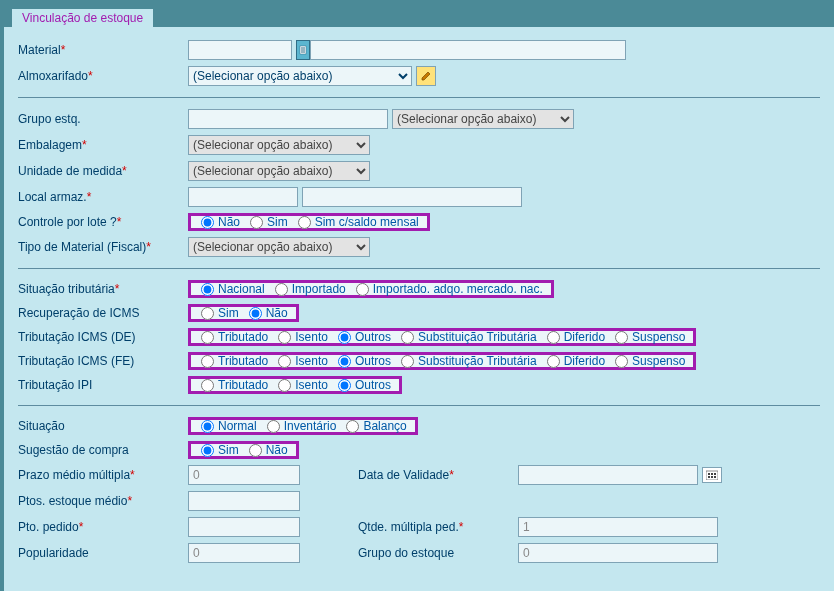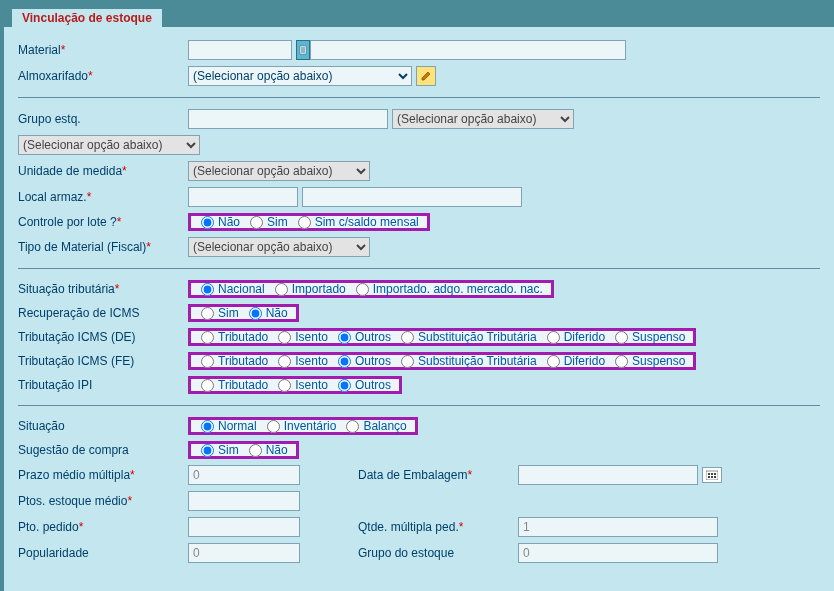--- a/index.html
+++ b/index.html
@@ -21,22 +21,22 @@
   .tab-header {
     display: flex;
     align-items: flex-end;
     height: 22px;
     padding-left: 8px;
     background: #4b8a97;
   }
   .tab {
     background: #c4e7ef;
     padding: 2px 10px 2px 10px;
-    font-weight: bold;
-    color: #b91c1c;
+    font-weight: normal;
+    color: #a21caf;
     font-size: 12px;
   }
   .content {
     padding: 10px 14px 8px 14px;
   }
   .row {
     display: flex;
     align-items: center;
     padding: 3px 0;
   }
@@ -166,20 +166,21 @@
 
     <div class="row">
       <div class="label"><span>Grupo estq.</span></div>
       <input type="text" class="field-text" style="width: 200px;" value="">
       <select class="field-select" style="width:182px;margin-left:4px;">
         <option>(Selecionar opção abaixo)</option>
       </select>
     </div>
 
     <div class="row">
+      <div class="label"><span>Embalagem</span><span class="req">*</span></div>
       <select class="field-select" style="width:182px;">
         <option>(Selecionar opção abaixo)</option>
       </select>
     </div>
 
     <div class="row">
       <div class="label"><span>Unidade de medida</span><span class="req">*</span></div>
       <select class="field-select" style="width:182px;">
         <option>(Selecionar opção abaixo)</option>
       </select>
@@ -361,21 +362,21 @@
           </label>
       </div>
     </div>
 
     <div class="row two-col">
       <div class="col">
         <div class="label"><span>Prazo médio múltipla</span><span class="req">*</span></div>
         <input type="text" class="field-text" style="width: 112px; color: rgb(136, 136, 136);" value="0">
       </div>
       <div class="col">
-        <div class="label2"><span>Data de Embalagem</span><span class="req">*</span></div>
+        <div class="label2"><span>Data de Validade</span><span class="req">*</span></div>
         <input type="text" class="field-text" style="width: 180px;" value="">
         <span class="small-icon">
           <svg width="12" height="10" viewBox="0 0 12 10">
               <rect x="0" y="1" width="12" height="9" fill="#fff" stroke="#444" stroke-width="0.6"></rect>
               <rect x="2" y="3" width="2" height="2" fill="#444"></rect>
               <rect x="5" y="3" width="2" height="2" fill="#444"></rect>
               <rect x="8" y="3" width="2" height="2" fill="#444"></rect>
               <rect x="2" y="6" width="2" height="2" fill="#444"></rect>
               <rect x="5" y="6" width="2" height="2" fill="#444"></rect>
               <rect x="8" y="6" width="2" height="2" fill="#444"></rect>

